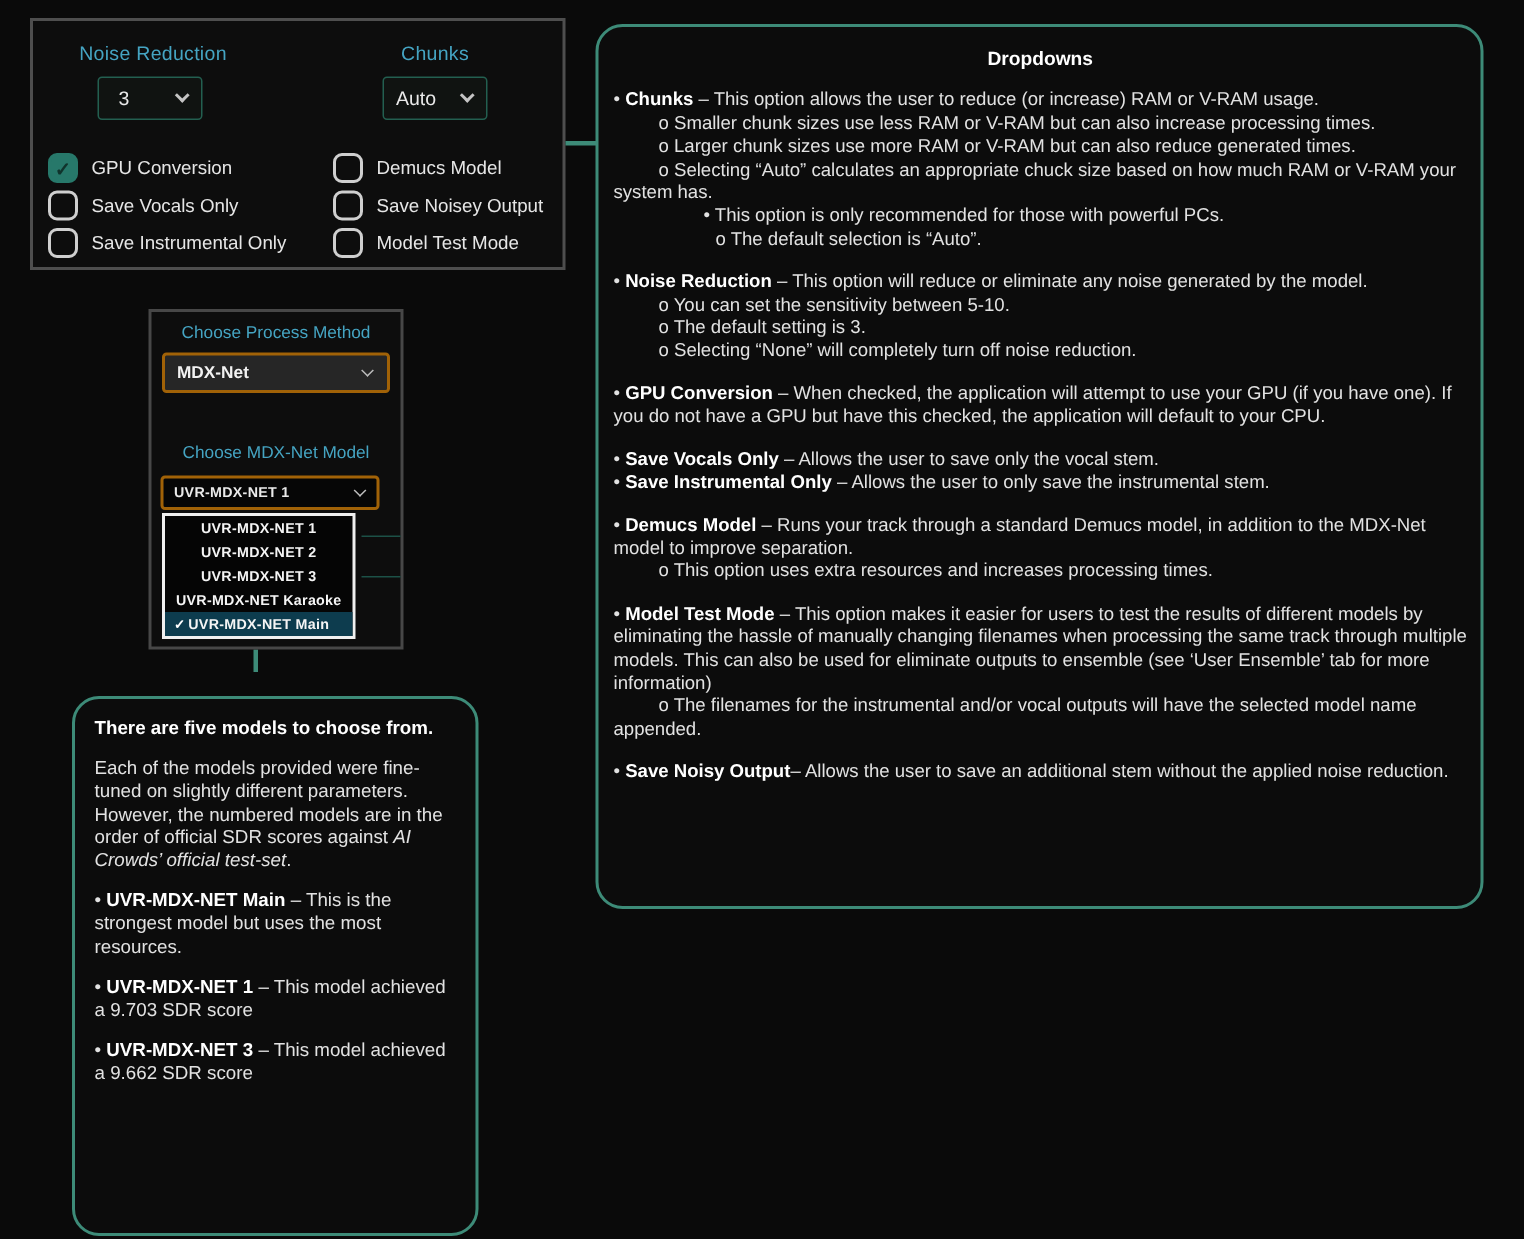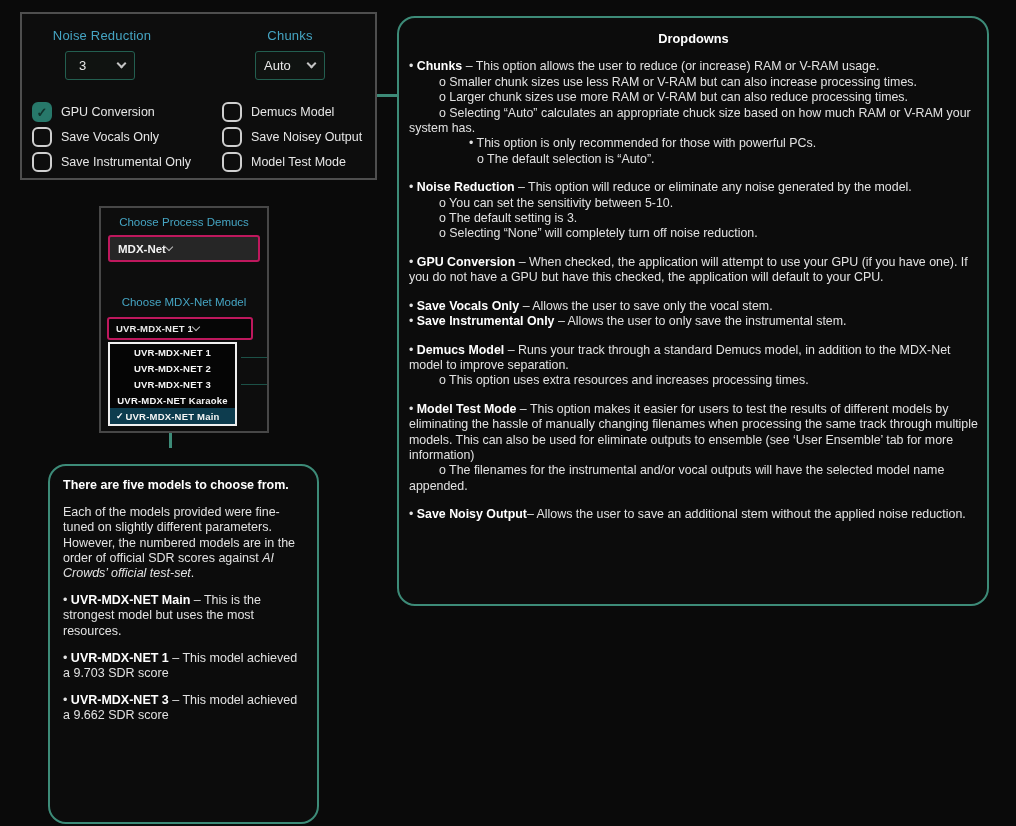--- a/index.html
+++ b/index.html
@@ -36,22 +36,22 @@
   
   .connector { position: absolute; background: #3d8b78; }
   #connector-h { left: 377px; top: 94px; width: 21px; height: 3px; }
   #connector-v { left: 169px; top: 424px; width: 3px; height: 24px; }
 
   
   #method-panel { left: 99px; top: 206px; width: 170px; height: 227px; border-color: #474747; }
   .cyan-label { position: absolute; left: 0; width: 100%; text-align: center; color: #45a4c2; font-size: 11.5px; }
   #process-label { top: 8px; }
   #model-label   { top: 88px; }
-  .wide-dd { position: absolute; border: 2px solid #be185d; border-radius: 3px; display: flex;
-             align-items: center; justify-content: flex-start; cursor: default; }
+  .wide-dd { position: absolute; border: 2px solid #a16207; border-radius: 3px; display: flex;
+             align-items: center; justify-content: space-between; cursor: default; }
   #process-dd { left: 7px; top: 27px; width: 152px; height: 27px; background: #262626; padding: 0 10px 0 8px; }
   #process-dd .val { color: #f2f2f2; font-size: 11.5px; font-weight: bold; }
   #model-dd { left: 6px; top: 109px; width: 146px; height: 23px; background: #060606; padding: 0 8px 0 7px; }
   #model-dd .val { color: #eaeaea; font-size: 9.5px; font-weight: bold; letter-spacing: .2px; }
   .chev-sm { width: 6px; height: 6px; border-right: 1.5px solid #bdbdbd; border-bottom: 1.5px solid #bdbdbd;
              transform: rotate(45deg); margin-top: -3px; }
   .ghost-line { position: absolute; height: 1px; background: #1c5147; }
   #ghost-line-1 { left: 140px; top: 149px; width: 26px; }
   #ghost-line-2 { left: 140px; top: 176px; width: 26px; }
 
@@ -127,21 +127,21 @@
     <label class="cb" style="left:200px; top:137px;">
       <span class="box"></span>
       <span class="cbl">Model Test Mode</span>
     </label>
   </div>
 
   <div id="connector-h" class="connector"></div>
   <div id="connector-v" class="connector"></div>
 
   <div id="method-panel" class="grey-panel">
-    <span id="process-label" class="cyan-label">Choose Process Demucs</span>
+    <span id="process-label" class="cyan-label">Choose Process Method</span>
     <div id="process-dd" class="wide-dd">
       <span class="val">MDX-Net</span>
       <span class="chev-sm"></span>
     </div>
     <span id="model-label" class="cyan-label">Choose MDX-Net Model</span>
     <div id="model-dd" class="wide-dd">
       <span class="val">UVR-MDX-NET 1</span>
       <span class="chev-sm"></span>
     </div>
     <div id="ghost-line-1" class="ghost-line"></div>
@@ -176,21 +176,21 @@
       <p class="tb gap"><span>Each of the models provided were fine-tuned on slightly different parameters. However, the numbered models are in the order of official SDR scores against </span><span class="i">AI Crowds’ official test-set</span><span>.</span></p>
       <p class="tb gap"><span>• </span><span class="b">UVR-MDX-NET Main</span><span> – This is the strongest model but uses the most resources.</span></p>
       <p class="tb gap"><span>• </span><span class="b">UVR-MDX-NET 1</span><span> – This model achieved a 9.703 SDR score</span></p>
       <p class="tb gap"><span>• </span><span class="b">UVR-MDX-NET 3</span><span> – This model achieved a 9.662 SDR score</span></p>
     </div>
 
   <div id="help-panel" class="teal-panel">
       <p class="tb th"><span>Dropdowns</span></p>
       <p class="tb gap"><span>• </span><span class="b">Chunks</span><span> – This option allows the user to reduce (or increase) RAM or V-RAM usage.</span></p>
       <p class="tb ind1"><span>o Smaller chunk sizes use less RAM or V-RAM but can also increase processing times.</span></p>
-      <p class="tb ind1"><span>o Larger chunk sizes use more RAM or V-RAM but can also reduce processing times.</span></p>
+      <p class="tb ind1"><span>o Larger chunk sizes use more RAM or V-RAM but can also reduce generated times.</span></p>
       <p class="tb ind1"><span>o Selecting “Auto” calculates an appropriate chuck size based on how much RAM or V-RAM your system has.</span></p>
       <p class="tb ind2"><span>• This option is only recommended for those with powerful PCs.</span></p>
       <p class="tb ind3"><span>o The default selection is “Auto”.</span></p>
       <p class="tb gap"><span>• </span><span class="b">Noise Reduction</span><span> – This option will reduce or eliminate any noise generated by the model.</span></p>
       <p class="tb ind1"><span>o You can set the sensitivity between 5-10.</span></p>
       <p class="tb ind1"><span>o The default setting is 3.</span></p>
       <p class="tb ind1"><span>o Selecting “None” will completely turn off noise reduction.</span></p>
       <p class="tb gap"><span>• </span><span class="b">GPU Conversion</span><span> – When checked, the application will attempt to use your GPU (if you have one). If you do not have a GPU but have this checked, the application will default to your CPU.</span></p>
       <p class="tb gap"><span>• </span><span class="b">Save Vocals Only</span><span> – Allows the user to save only the vocal stem.</span></p>
       <p class="tb"><span>• </span><span class="b">Save Instrumental Only</span><span> – Allows the user to only save the instrumental stem.</span></p>

